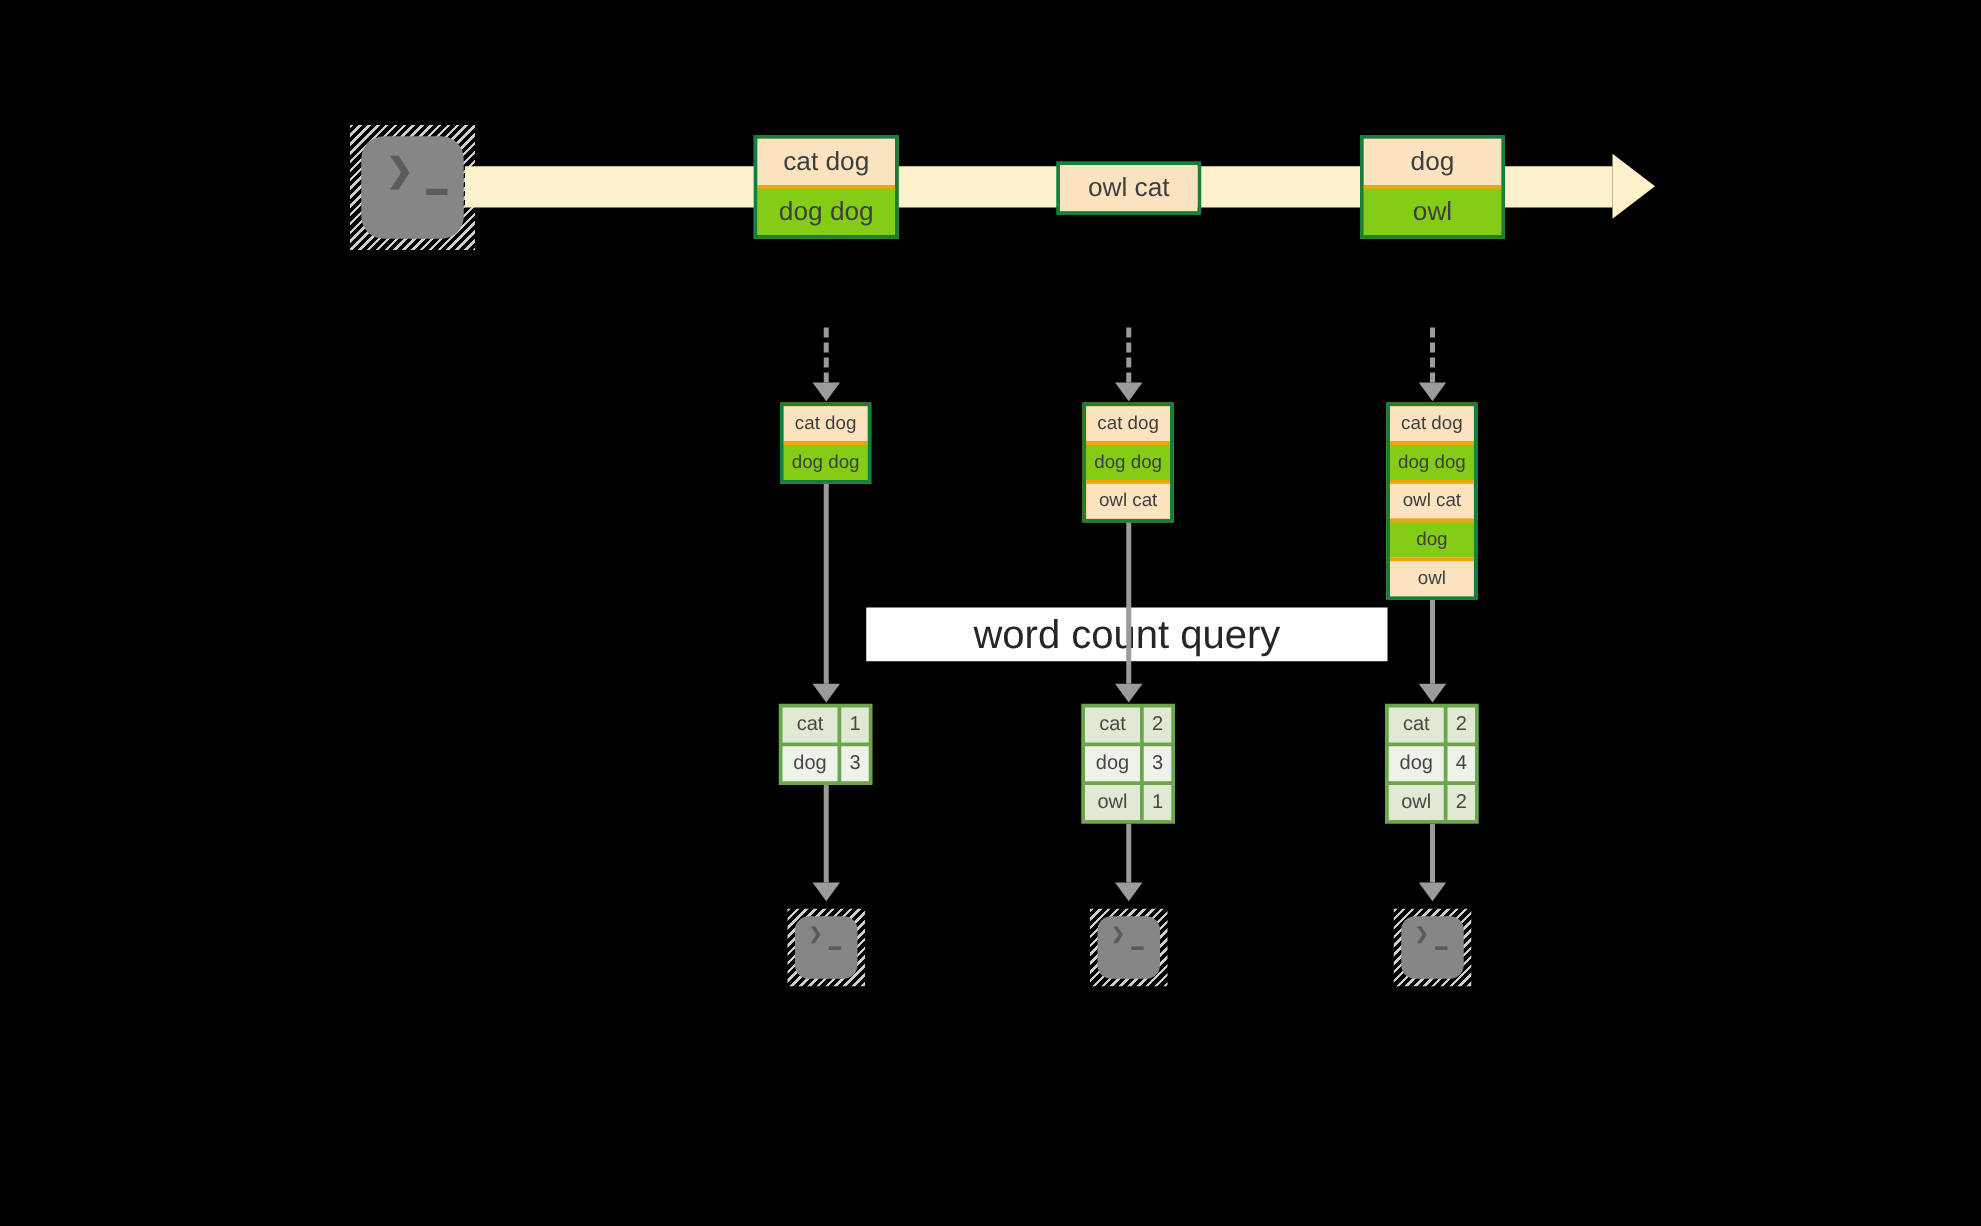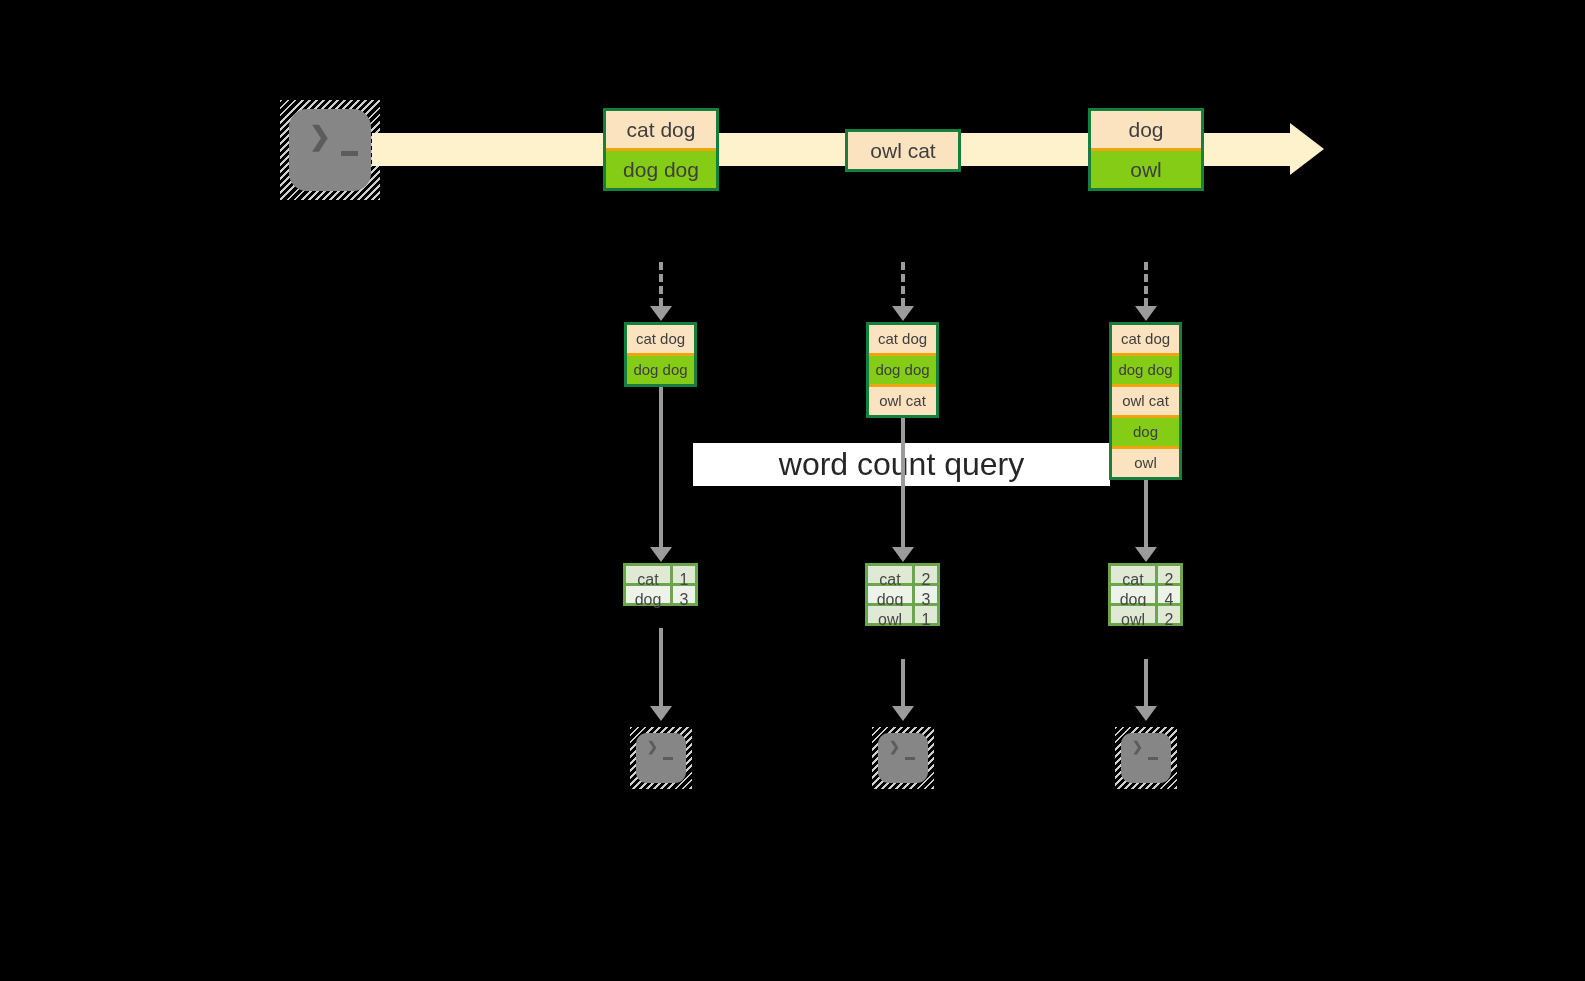--- a/index.html
+++ b/index.html
@@ -35,28 +35,28 @@
   .cell.dark  { background:#fbe3c0; }
   .cell.light { background:#84cc16; }
 
   
   .dashline { position:absolute; width:0; height:44px; border-left:4px dashed #9b9b9b; z-index:3; }
   .vline { position:absolute; width:4px; background:#9b9b9b; z-index:3; }
   .head-down { position:absolute; width:0; height:0; z-index:3;
     border-left:11px solid transparent; border-right:11px solid transparent; border-top:15px solid #9b9b9b; }
 
   
-  .qband { position:absolute; left:693px; top:443px; width:417px; height:43px; background:#ffffff;
+  .qband { position:absolute; left:693px; top:486px; width:417px; height:43px; background:#ffffff;
     display:flex; align-items:center; justify-content:center;
     font-size:32px; color:#262626; z-index:2; }
 
   
   .gtable { position:absolute; background:#6ca64c; padding:3px; display:grid;
     grid-template-columns:44px 22px; gap:3px; z-index:4; }
-  .gcell { height:17px; line-height:28px; text-align:center; font-size:16px; color:#474747; }
+  .gcell { height:28px; line-height:28px; text-align:center; font-size:16px; color:#474747; }
   .g-dark  { background:#dfe9d4; }
   .g-light { background:#eef3ea; }
 </style>
 </head>
 <body>
 
 <div class="term term-big" style="left:280px; top:100px; width:100px; height:100px;">
   <div class="term-inner">
     <span class="term-glyph">❯</span>
     <span class="term-dash"></span>

